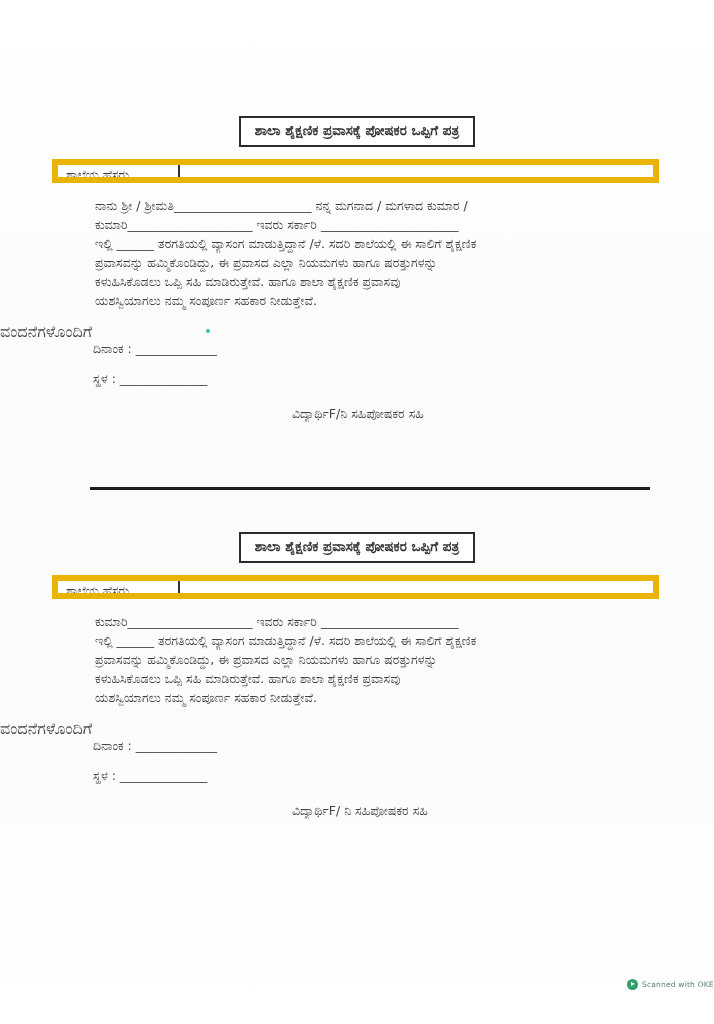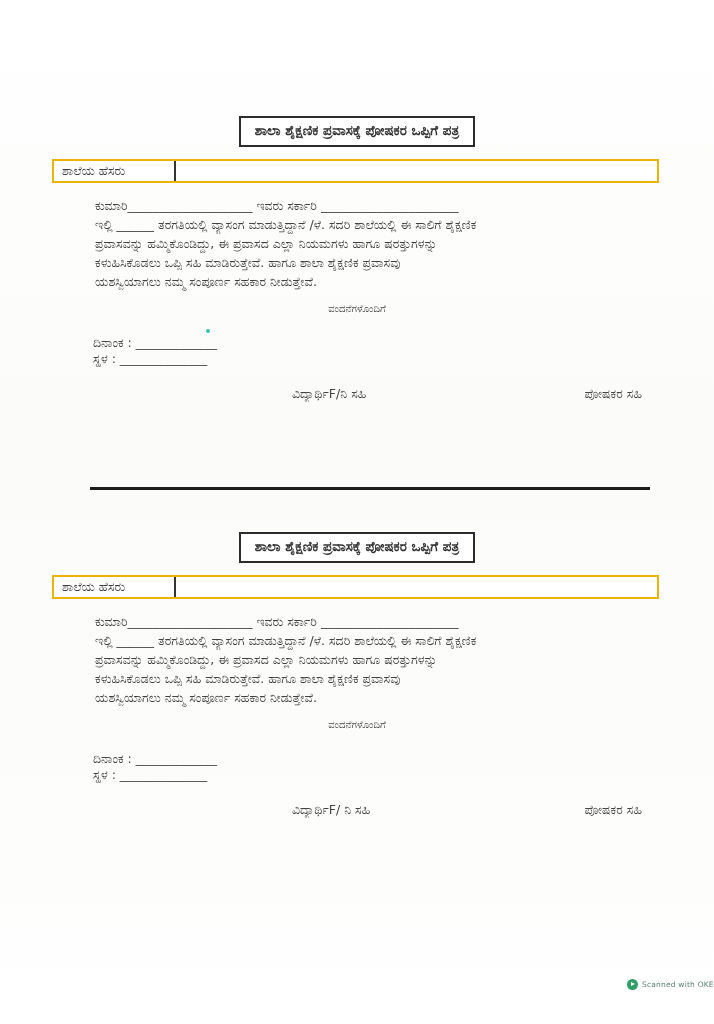--- a/index.html
+++ b/index.html
@@ -33,21 +33,21 @@
     font-weight: bold;
     color: #333;
     white-space: nowrap;
     overflow: hidden;
     background: #fff;
   }
 
   .school-row {
     display: flex;
     margin: 12px 55px 0 52px;
-    border: 2px solid #eab308;
+    border: 6px solid #eab308;
     height: 24px;
     background: #fff;
   }
   .school-label {
     width: 122px;
     border-right: 2px solid #333;
     font-size: 12.5px;
     padding: 2px 8px 0;
     white-space: nowrap;
     overflow: hidden;
@@ -56,35 +56,34 @@
 
   .body-par { margin: 13px 52px 0 95px; }
   .body-line {
     font-size: 12.5px;
     line-height: 19px;
     white-space: nowrap;
     overflow: hidden;
     color: #414141;
   }
 
-  .closing { margin-top: 12px; text-align: center; font-size: 10px; color: #454545; }
+  .closing { margin-top: 12px; text-align: left; font-size: 16px; color: #454545; }
 
   .meta-line {
     margin-left: 93px;
     font-size: 12.5px;
     color: #454545;
     white-space: nowrap;
     overflow: hidden;
   }
-  .meta-date { margin-top: 20px; }
-  .meta-place { }
+  .meta-date { }
+  .meta-place { margin-top: 14px; }
 
   .sign-row {
     display: flex;
-    justify-content: space-between;
     margin: 19px 72px 0 292px;
     font-size: 12.5px;
     color: #454545;
   }
   .sign-label { white-space: nowrap; overflow: hidden; }
 
   .divider {
     position: absolute;
     left: 90px;
     top: 487px;
@@ -137,20 +136,21 @@
 
   <div class="form-copy copy1">
     <div class="title-box">ಶಾಲಾ ಶೈಕ್ಷಣಿಕ ಪ್ರವಾಸಕ್ಕೆ ಪೋಷಕರ ಒಪ್ಪಿಗೆ ಪತ್ರ</div>
 
     <div class="school-row">
       <div class="school-label">ಶಾಲೆಯ ಹೆಸರು</div>
       <div class="school-value"></div>
     </div>
 
     <div class="body-par">
+      <div class="body-line">ನಾನು ಶ್ರೀ / ಶ್ರೀಮತಿ______________________ ನನ್ನ ಮಗನಾದ / ಮಗಳಾದ ಕುಮಾರ /</div>
       <div class="body-line">ಕುಮಾರಿ____________________ ಇವರು ಸರ್ಕಾರಿ ______________________</div>
       <div class="body-line">ಇಲ್ಲಿ ______ ತರಗತಿಯಲ್ಲಿ ವ್ಯಾಸಂಗ ಮಾಡುತ್ತಿದ್ದಾನೆ /ಳೆ. ಸದರಿ ಶಾಲೆಯಲ್ಲಿ ಈ ಸಾಲಿಗೆ ಶೈಕ್ಷಣಿಕ</div>
       <div class="body-line">ಪ್ರವಾಸವನ್ನು ಹಮ್ಮಿಕೊಂಡಿದ್ದು, ಈ ಪ್ರವಾಸದ ಎಲ್ಲಾ ನಿಯಮಗಳು ಹಾಗೂ ಷರತ್ತುಗಳನ್ನು</div>
       <div class="body-line">ಕಳುಹಿಸಿಕೊಡಲು ಒಪ್ಪಿ ಸಹಿ ಮಾಡಿರುತ್ತೇವೆ. ಹಾಗೂ ಶಾಲಾ ಶೈಕ್ಷಣಿಕ ಪ್ರವಾಸವು</div>
       <div class="body-line">ಯಶಸ್ವಿಯಾಗಲು ನಮ್ಮ ಸಂಪೂರ್ಣ ಸಹಕಾರ ನೀಡುತ್ತೇವೆ.</div>
     </div>
 
     <div class="closing">ವಂದನೆಗಳೊಂದಿಗೆ</div>
 
     <div class="meta-line meta-date">ದಿನಾಂಕ : _____________</div>

